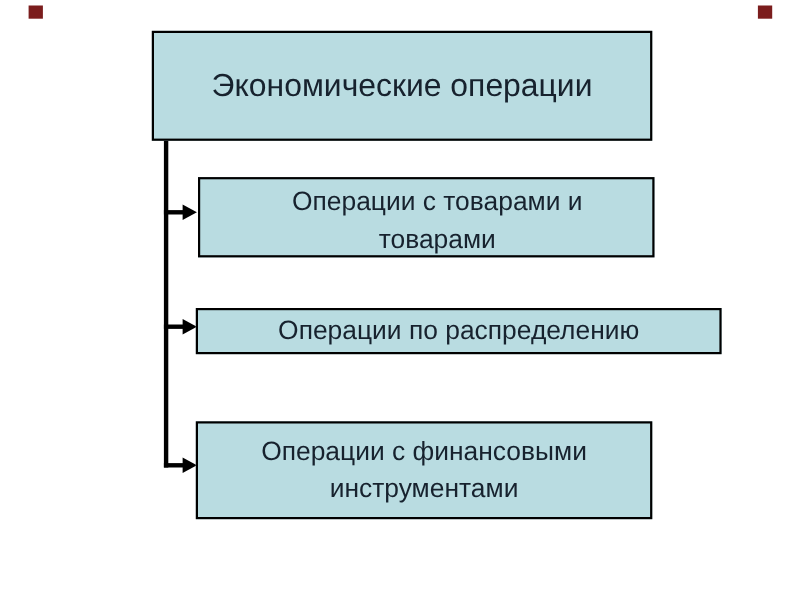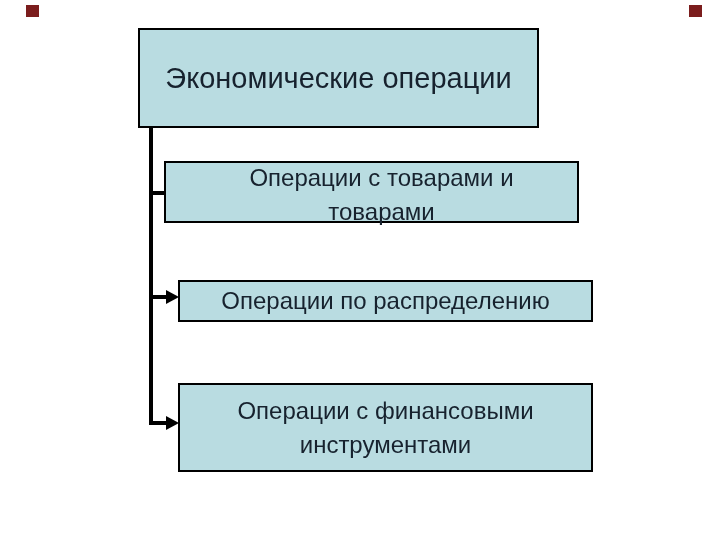--- a/index.html
+++ b/index.html
@@ -36,34 +36,34 @@
     border: 2px solid var(--box-border);
     color: var(--text-color);
     display: flex;
     flex-direction: column;
     align-items: center;
     justify-content: center;
     text-align: center;
   }
   .title-box {
     left: 138px; top: 28px;
-    width: 401px; height: 100px;
+    width: 455px; height: 100px;
     font-size: 29px;
   }
   .box-goods {
-    left: 164px; top: 161px;
-    width: 415px; height: 62px;
+    left: 180px; top: 161px;
+    width: 415px; height: 73px;
     font-size: 24px;
     line-height: 34px;
     padding-top: 6px;
     padding-left: 20px;
   }
   .box-distribution {
     left: 178px; top: 280px;
-    width: 415px; height: 42px;
+    width: 478px; height: 42px;
     font-size: 24px;
   }
   .box-financial {
     left: 178px; top: 383px;
     width: 415px; height: 89px;
     font-size: 24px;
     line-height: 34px;
   }
   .connector-svg {
     position: absolute;

